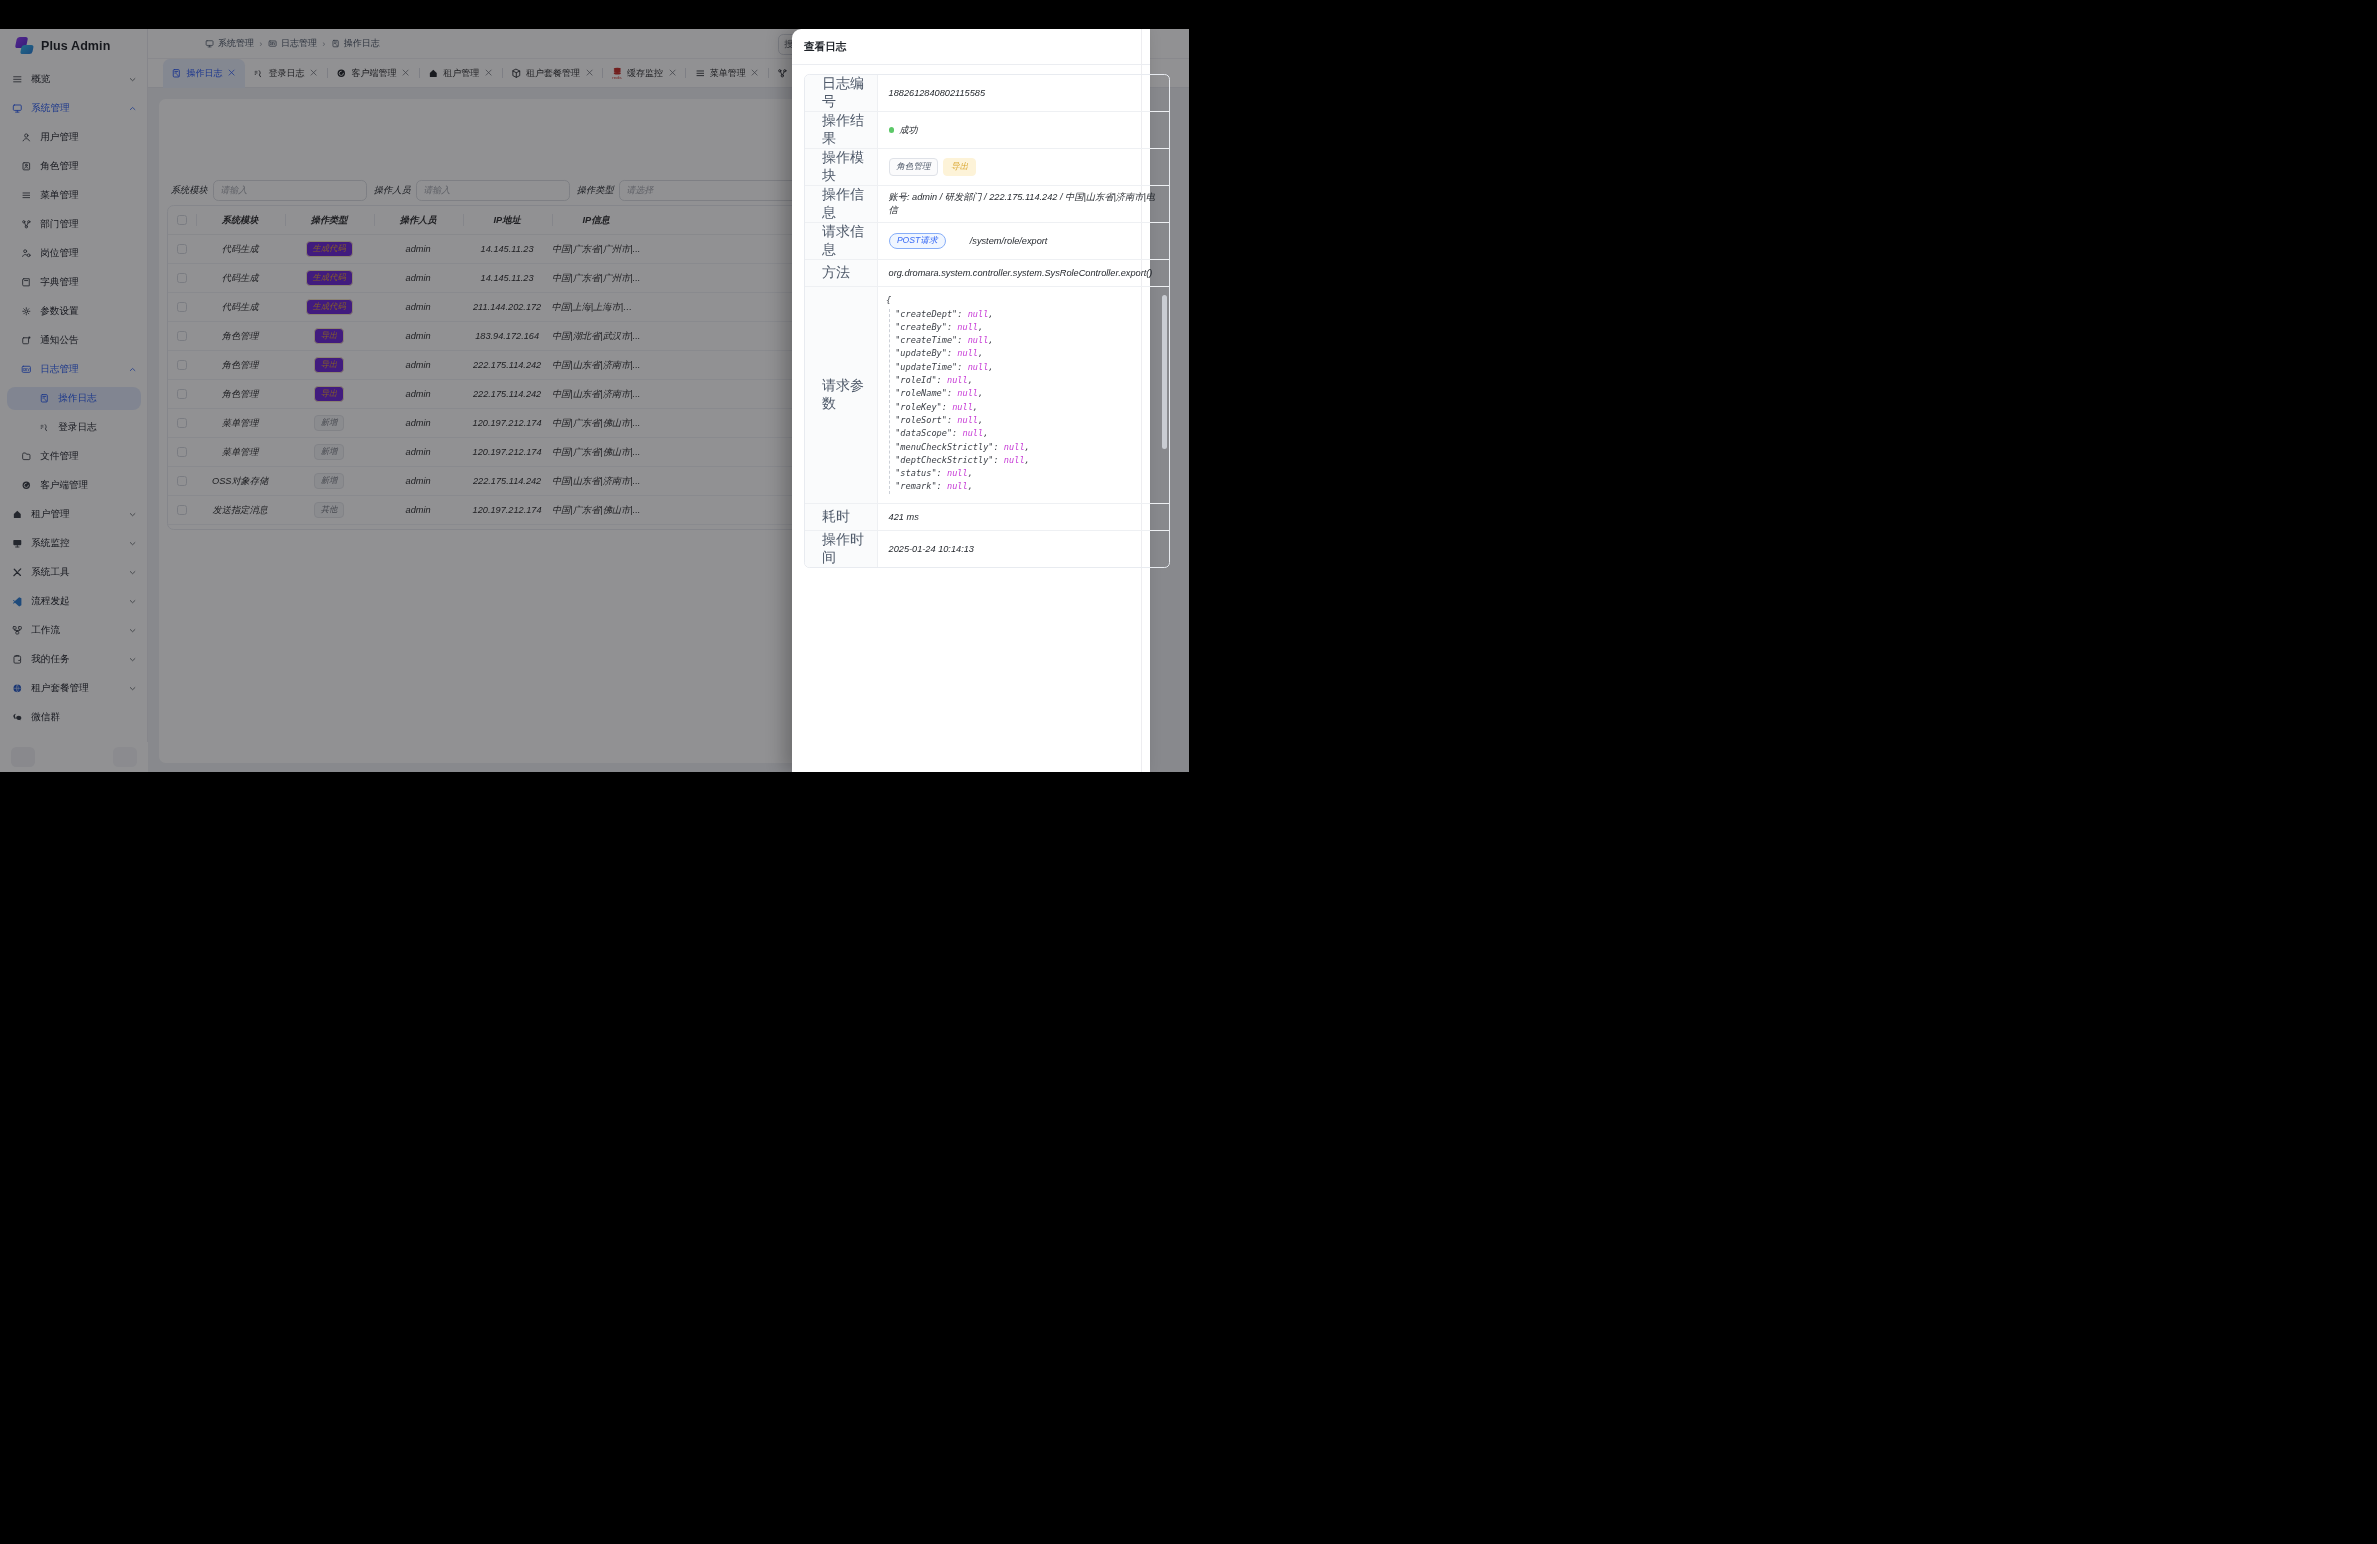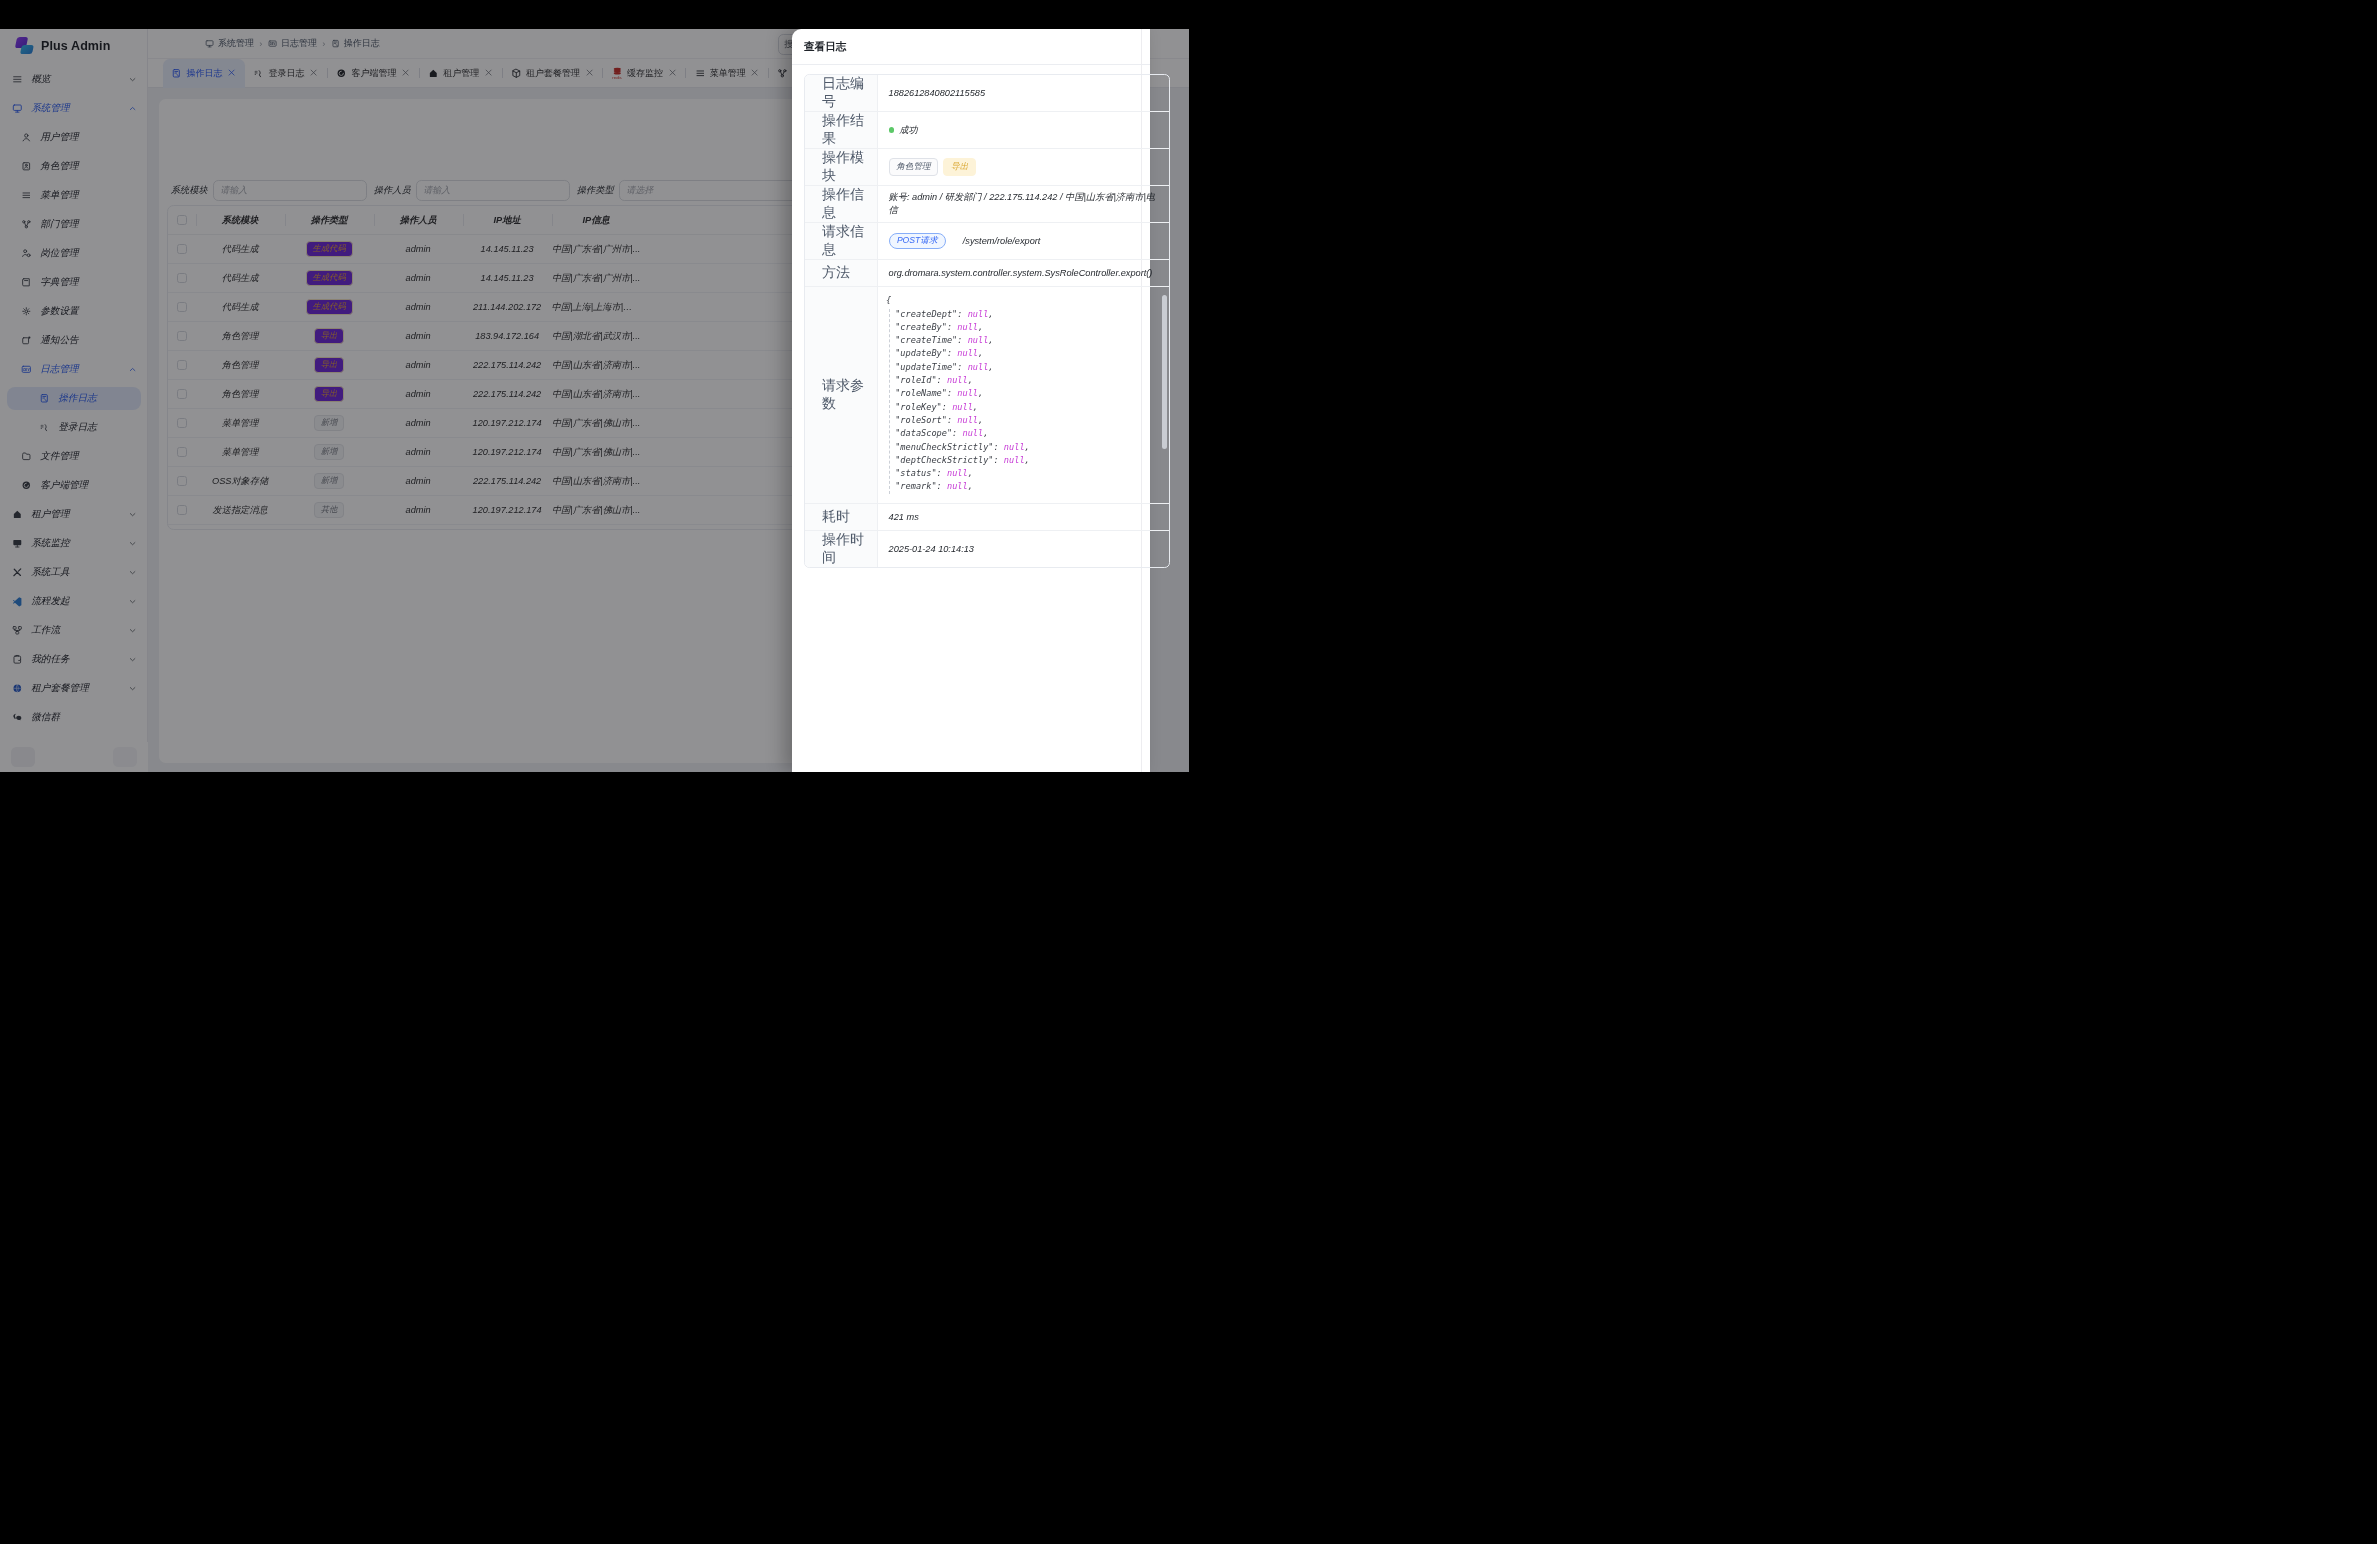--- a/index.html
+++ b/index.html
@@ -20,21 +20,21 @@
   .side-item .ic{color:#3a3f47;}
   .side-item.lv1{padding-left:12px;}
   .side-item.lv2{padding-left:21px;}
   .side-item.lv3{padding-left:39px;}
   .side-item .lbl{margin-left:8.6px;white-space:nowrap;}
   .side-item .chev{position:absolute;right:10.6px;color:#4e5358;}
   .side-item.parent-active,.side-item.parent-active .ic,.side-item.parent-active .chev{color:#2a5cf0;}
   .side-item.selected{color:#2a5cf0;}
   .side-item.selected .ic{color:#2a5cf0;}
   .side-item.selected .pillbg{position:absolute;left:6.6px;right:6.6px;top:2.6px;bottom:2.6px;background:#e2eafb;border-radius:8px;z-index:0;}
-  .side-item>*{position:relative;z-index:1;font-style:italic;}
+  .side-item>*{position:relative;z-index:1;}
   .side-foot{position:absolute;left:0;bottom:0;width:148px;height:30px;background:#fff;display:flex;align-items:center;justify-content:space-between;padding:0 10.6px;}
   .foot-btn{width:24px;height:20px;border-radius:5.3px;background:#f0f1f4;display:flex;align-items:center;justify-content:center;color:#4e5358;cursor:pointer;}
 
   
   .main{position:absolute;left:148px;top:0;right:0;bottom:0;background:#eef0f4;}
   .topbar{position:absolute;left:0;top:0;right:0;height:30px;background:#fff;border-bottom:0.7px solid #f0f1f4;display:flex;align-items:center;padding-left:14.5px;gap:10.6px;}
   .tb-ic{color:#3a3f47;display:inline-flex;cursor:pointer;}
   .crumbs{display:flex;align-items:center;gap:5.3px;font-size:9px;color:#4e5969;}
   .crumb{display:flex;align-items:center;gap:4px;cursor:pointer;}
   .crumb-sep{color:#9aa0a8;font-size:9.2px;}
@@ -80,21 +80,21 @@
   .drawer-close{margin-left:auto;margin-right:9.2px;color:#606266;cursor:pointer;display:inline-flex;}
   .dcard{position:absolute;left:12px;top:45px;width:366px;border:0.7px solid #e8ebf0;border-radius:5.3px;overflow:hidden;}
   .drow{display:flex;border-bottom:0.7px solid #eef0f3;}
   .drow:last-child{border-bottom:none;}
   .dlabel{flex:0 0 73px;background:#fafbfc;border-right:0.7px solid #eef0f3;display:flex;align-items:center;padding-left:17px;font-size:14px;color:#4e5969;}
   .dval{flex:1;display:flex;align-items:center;padding:0 9.2px 0 10.6px;font-size:9.2px;color:#1f2329;min-height:26px;position:relative;font-style:italic;}
   .dot{width:5.3px;height:5.3px;border-radius:50%;background:#5cc868;margin-right:5.3px;flex:0 0 auto;}
   .tag-plain{display:inline-block;padding:2px 6.6px;border-radius:4px;font-size:8.6px;color:#4e5969;background:#fbfbfc;border:0.7px solid #dfe2e8;}
   .tag-gold{display:inline-block;padding:2px 6.6px;border-radius:4px;font-size:8.6px;color:#d9a62e;background:#fdf3d8;border:0.7px solid #fdf3d8;margin-left:5.3px;}
   .tag-post{display:inline-block;padding:1.3px 7.3px;border-radius:660px;font-size:8.6px;color:#3a6cf5;background:#f0f6ff;border:1px solid #87aef8;}
-  .req-url{margin-left:17px;color:#1f2329;}
+  .req-url{margin-left:24px;color:#1f2329;}
   .code-row .dval{align-items:flex-start;padding:0;}
   .codebox{position:relative;width:100%;height:216px;overflow:hidden;font-family:"DejaVu Sans Mono",monospace;font-size:8.6px;line-height:13.3px;color:#3b3f46;padding:7.3px 13.2px 0 8px;}
   .codebox .k{color:#3b3f46;}
   .codebox .n{color:#c73bd6;}
   .cline{white-space:pre;padding-left:9.2px;}
   .cline.open{padding-left:0;}
   .guide{position:absolute;left:10.6px;top:22px;bottom:9.2px;width:0;border-left:0.7px dashed #ccd0d7;}
   .cthumb{position:absolute;right:2px;top:8px;width:4.6px;height:154px;border-radius:2.6px;background:#c9ccd2;cursor:pointer;}
 
   .ic{display:inline-flex;width:10.6px;height:10.6px;flex:0 0 auto;}

